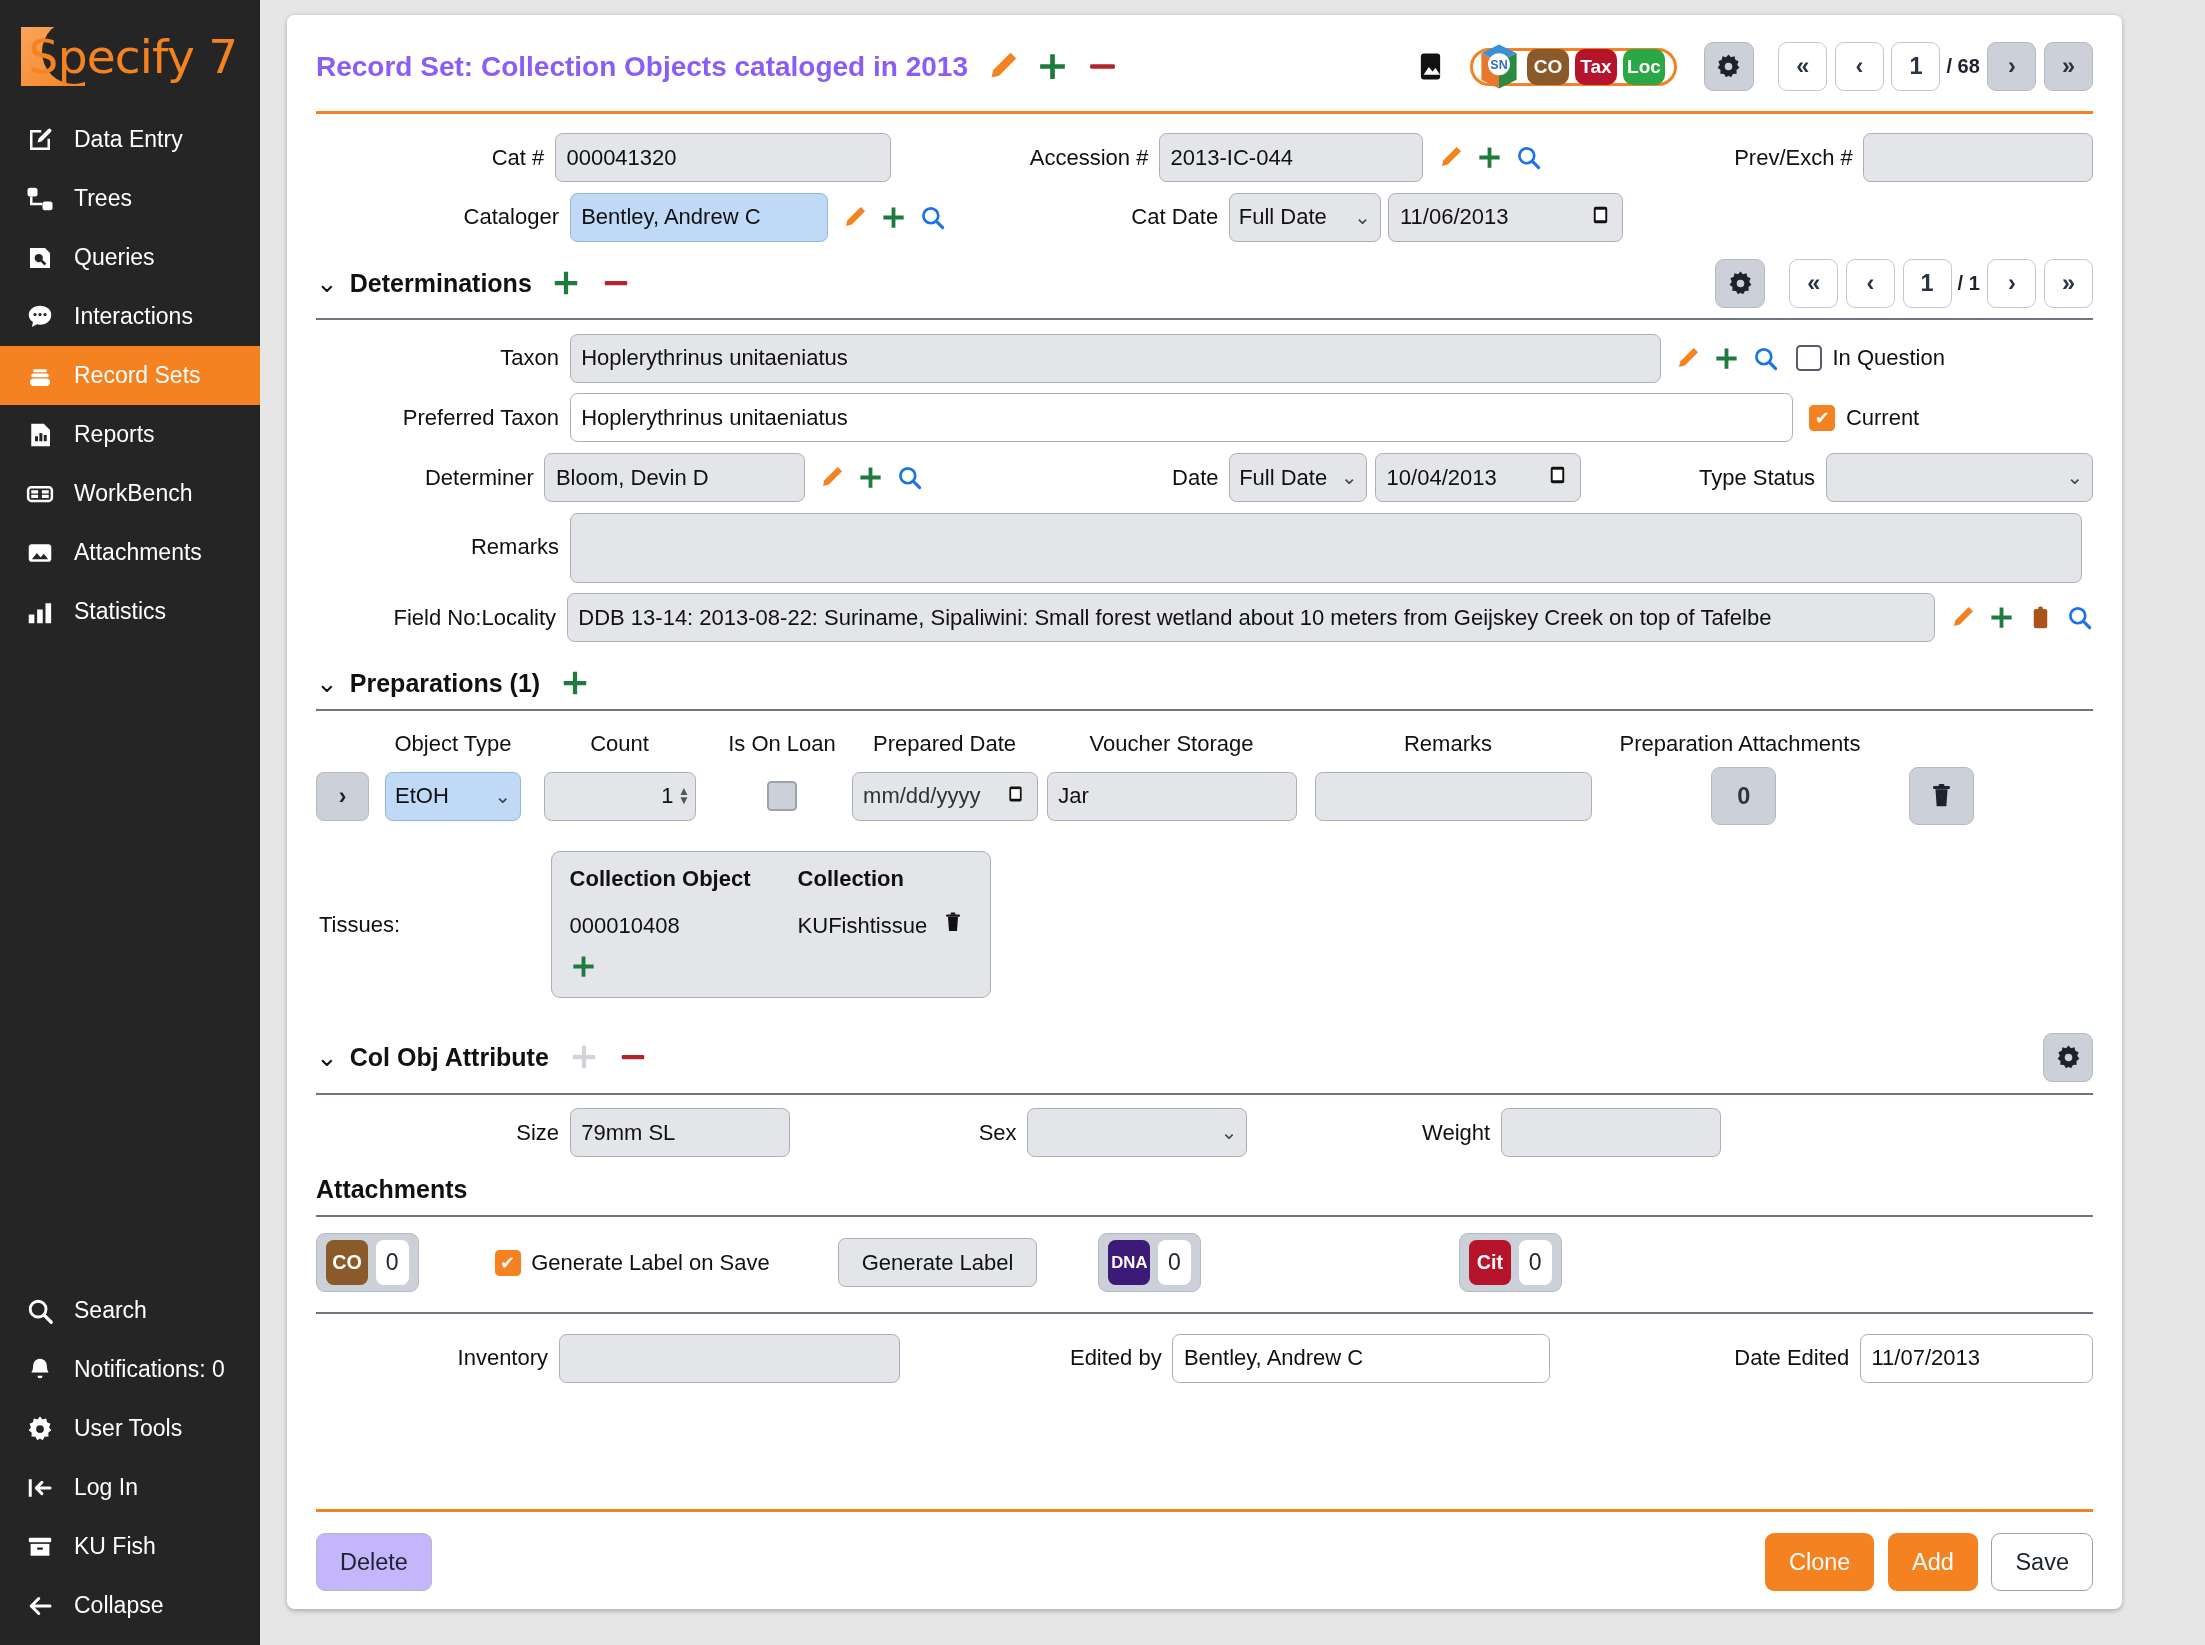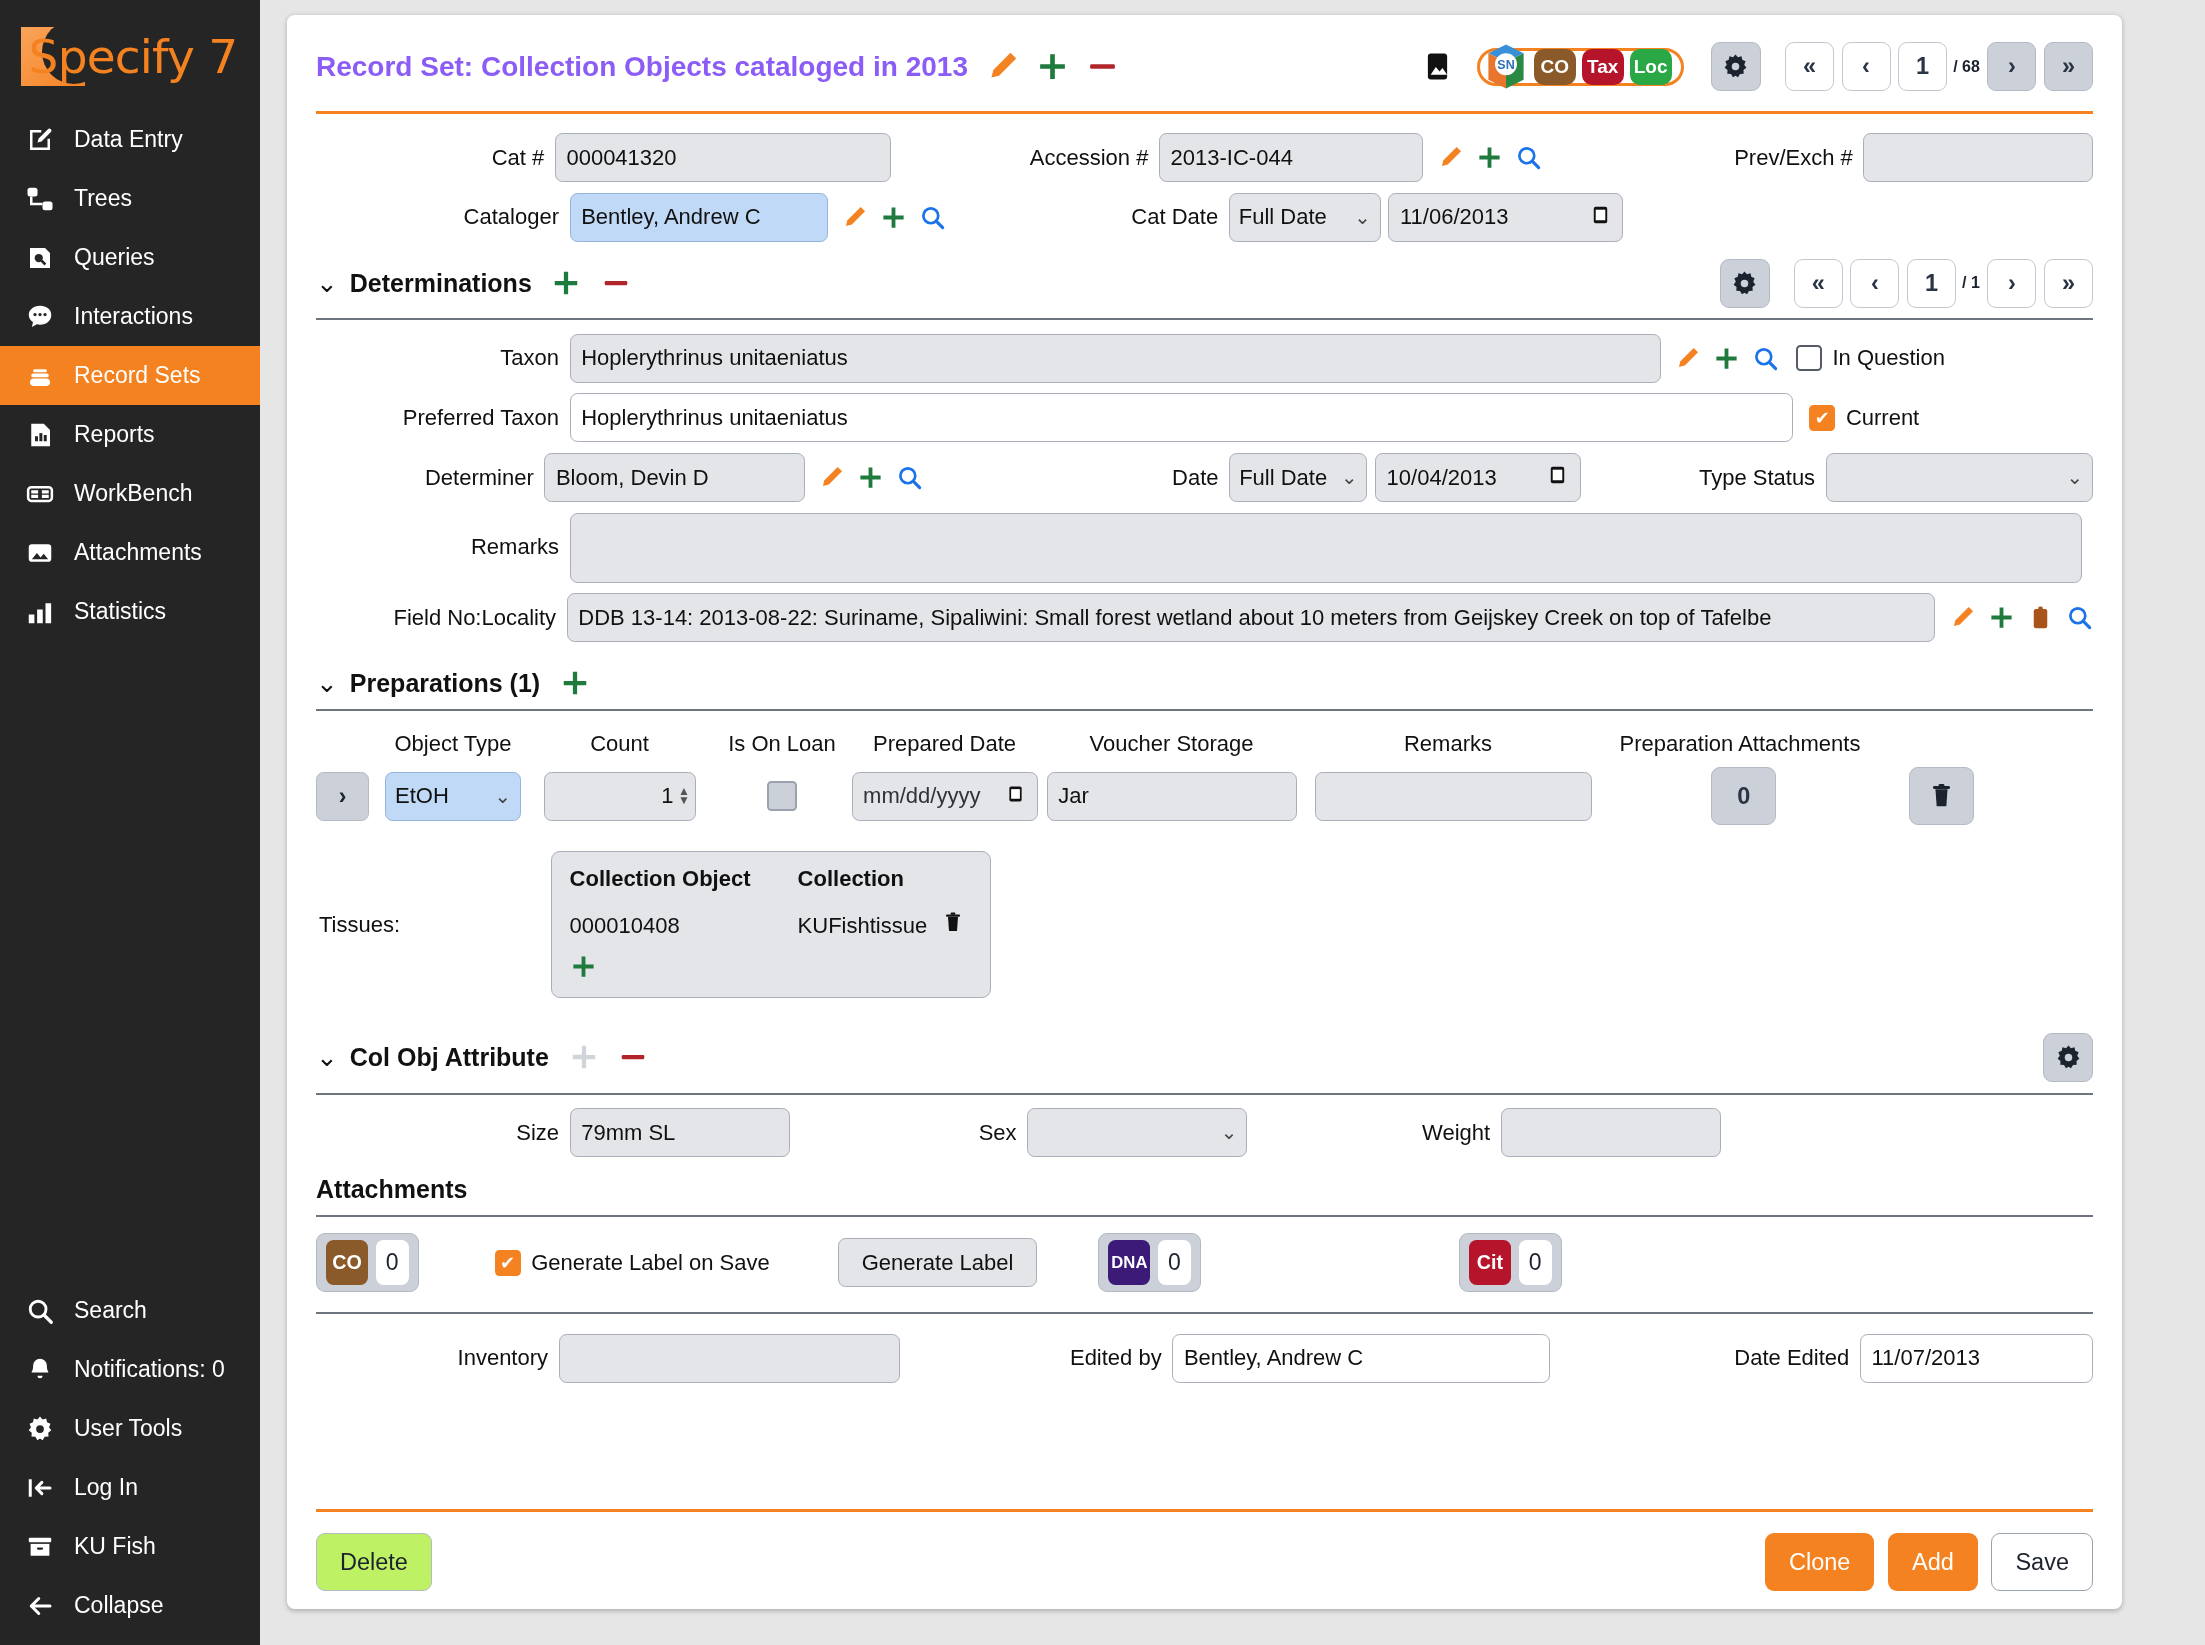--- a/index.html
+++ b/index.html
@@ -117,21 +117,21 @@
 
   .navbtn {
     height: 49px; min-width: 49px;
     border: 1.5px solid #c3c7cf; border-radius: 9px;
     background: #ffffff; color: #2b3445;
     font-size: 23.5px; font-weight: 700;
     display: flex; align-items: center; justify-content: center;
     cursor: pointer; margin-left: 7.6px; padding: 0 7.6px;
   }
   .navbtn.grey { background: #ccd1d9; border-color: #b4bac3; }
-  .navtotal { font-size: 16px; font-weight: 700; color: #1d232e; margin-left: 6px; }
+  .navtotal { font-size: 20px; font-weight: 700; color: #1d232e; margin-left: 6px; }
   .gear-btn {
     height: 49px; width: 50px;
     background: #ccd1d9; border: 1.5px solid #b4bac3; border-radius: 9px;
     display: flex; align-items: center; justify-content: center;
     cursor: pointer; margin-right: 16.7px;
   }
   .gear-btn svg { width: 29px; height: 29px; fill: #1d232e; }
 
   
   .card-body { flex: 1; padding-top: 19.7px; overflow: hidden; }
@@ -240,21 +240,21 @@
     border-top: 3.8px solid #f58220;
     padding: 21px 0 18px 0;
     display: flex; align-items: center;
   }
   .btn {
     border-radius: 9px; font-size: 23.5px; cursor: pointer;
     height: 58px; padding: 0 23px;
     display: flex; align-items: center; justify-content: center;
     border: 1.5px solid transparent;
   }
-  .btn.delete { background: #bef264; color: #1d232e; border-color: #b4bac3; }
+  .btn.delete { background: #c4b5fd; color: #1d232e; border-color: #b4bac3; }
   .btn.orange { background: #f58220; color: #ffffff; }
   .btn.save   { background: #ffffff; color: #1d232e; border-color: #9aa2ad; }
   .footer-right { margin-left: auto; display: flex; gap: 13.6px; }
 
   .plus-svg  { fill: #1f7a3d; }
   .minus-svg { fill: #b0242a; }
 </style>
 </head>
 <body>
 

